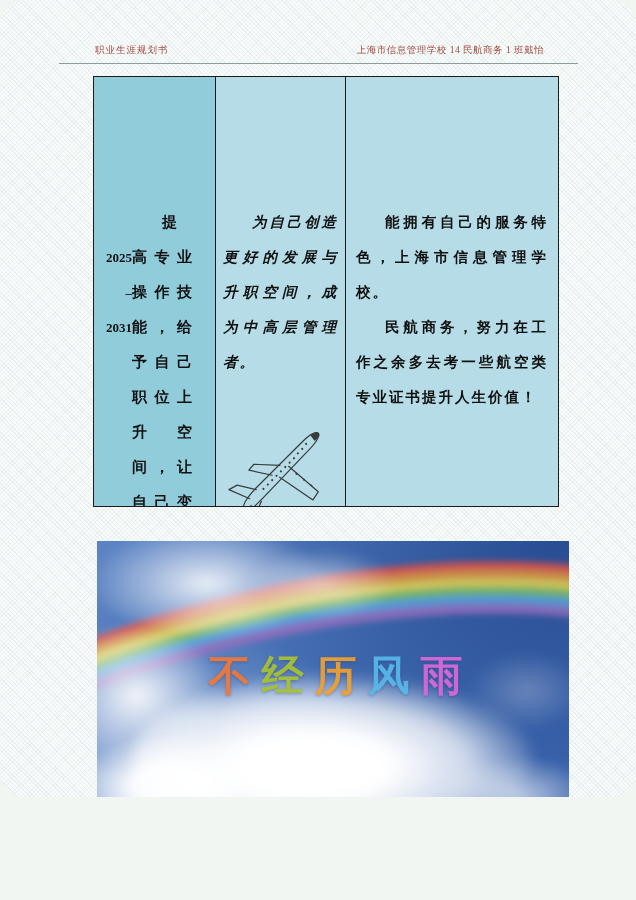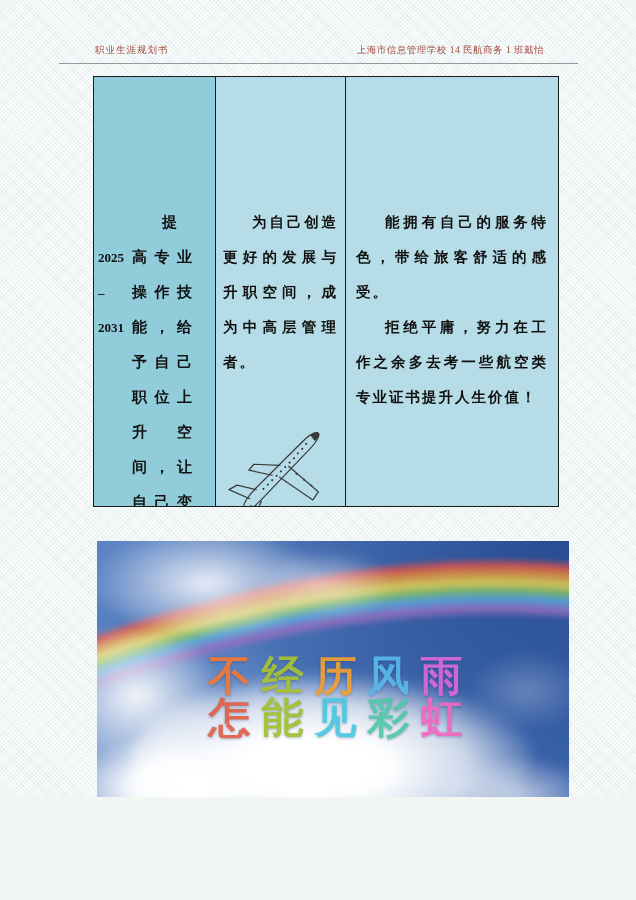--- a/index.html
+++ b/index.html
@@ -45,20 +45,21 @@
     padding-left:7px;padding-right:7px;
   }
   .cell-service{
     flex:1;background:#b6dde7;
     padding-left:10px;padding-right:10px;
   }
   .years{
     width:34px;margin-top:35px;flex:none;
     font-size:13px;font-weight:600;color:#111;line-height:35px;
     font-family:"Liberation Serif","DejaVu Serif",serif;
+    text-align:right;
   }
   .years div{height:35px;}
   .cjk-par{
     margin:0;font-size:14.5px;font-weight:600;color:#101010;
     line-height:35px;text-align:justify;text-indent:2em;
     letter-spacing:2px;
   }
   .cell-period .cjk-par{font-size:15px;flex:1;padding-right:20px;letter-spacing:3px;}
   .plane-wrap{
     margin-top:34px;display:flex;justify-content:center;
@@ -116,21 +117,21 @@
 
     <div class="cell cell-period" style="background: rgb(144, 204, 218);">
       <div class="years">
         <div>2025</div>
         <div>–</div>
         <div>2031</div>
       </div>
       <p class="cjk-par">提高专业操作技能，给予自己职位上升空间，让自己变得更优秀。</p>
     </div>
 
-    <div class="cell cell-develop" style="background: rgb(182, 221, 231);">
+    <div class="cell cell-develop" style="background: rgb(182, 221, 231); font-style: italic;">
       <p class="cjk-par">为自己创造更好的发展与升职空间，成为中高层管理者。</p>
       <div class="plane-wrap">
         <svg width="126" height="122" viewBox="0 0 150 145">
           <g transform="rotate(-38 75 72)" stroke="#3b3b3b" fill="none" stroke-width="1.6" stroke-linejoin="round" stroke-linecap="round">
 
             <path d="M 8,80 C 10,72 24,68 40,66 L 122,56 C 138,54 146,56 147,60 C 148,64 136,68 120,70 L 38,82 C 22,84 10,86 8,80 Z"></path>
 
             <path d="M 138,56 C 144,56 147,58 147,60 C 147,62 143,64 138,64 Z" fill="#3b3b3b"></path>
 
             <path d="M 24,72 L 10,46 L 22,48 L 38,68"></path>
@@ -156,22 +157,22 @@
               <circle cx="92" cy="84" r="1.3"></circle>
                 <circle cx="95" cy="96" r="1.3"></circle>
               <circle cx="98" cy="108" r="1.3"></circle>
             </g>
           </g>
         </svg>
       </div>
     </div>
 
     <div class="cell cell-service" style="background: rgb(182, 221, 231);">
-      <p class="cjk-par">能拥有自己的服务特色，带给旅客舒适的感受。</p>
-      <p class="cjk-par">拒绝平庸，努力在工作之余多去考一些航空类专业证书提升人生价值！</p>
+      <p class="cjk-par">能拥有自己的服务特色，上海市信息管理学校。</p>
+      <p class="cjk-par">民航商务，努力在工作之余多去考一些航空类专业证书提升人生价值！</p>
     </div>
   </div>
 
   <div class="photo">
     <svg class="rainbow-svg" width="472" height="270" viewBox="0 0 472 270">
       <defs>
         <filter id="rb-blur" x="-20%" y="-20%" width="140%" height="140%">
           <feGaussianBlur stdDeviation="3.2"></feGaussianBlur>
         </filter>
       </defs>
@@ -186,17 +187,16 @@
     </svg>
     <div class="cloud cl1"></div>
     <div class="cloud cl2"></div>
     <div class="cloud cl3"></div>
     <div class="cloud cl4"></div>
     <div class="cloud cl5"></div>
     <div class="cloud cl6"></div>
     <div class="cloud cl7"></div>
     <div class="caption">
       <div><span style="color: rgb(240, 120, 56);">不</span><span style="color: rgb(168, 194, 50);">经</span><span style="color: rgb(239, 160, 48);">历</span><span style="color: rgb(88, 184, 232);">风</span><span style="color: rgb(216, 104, 216);">雨</span></div>
-      <div><span style="color: rgb(224, 96, 72);">怎</span><span style="color: rgb(160, 192, 48);">能</span><span style="color: rgb(72, 200, 224);">见</span><span style="color: rgb(80, 200, 168);">彩</span><span style="color: rgb(240, 104, 192);">虹</span></div>
     </div>
   </div>
 
 </div>
 
 </body></html>

